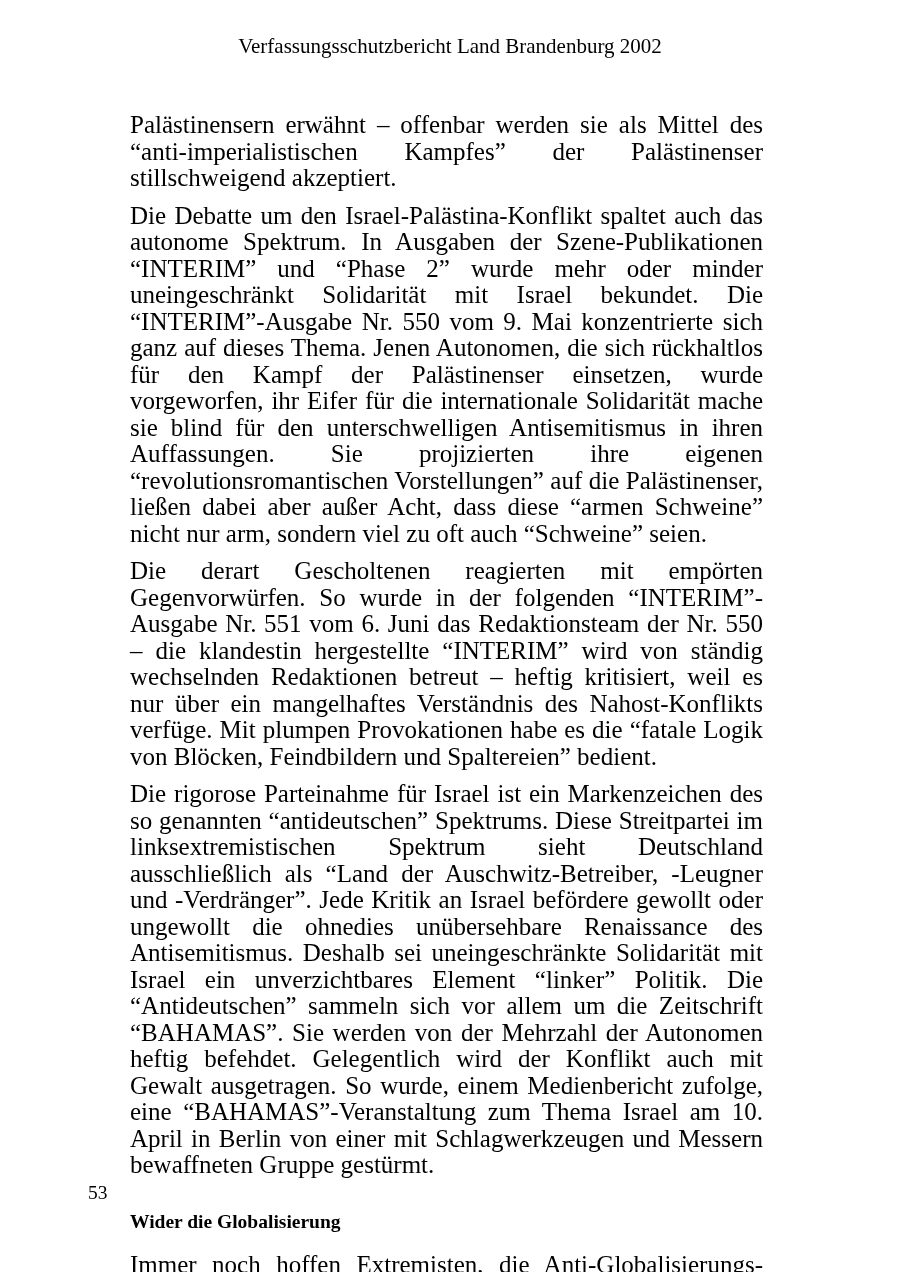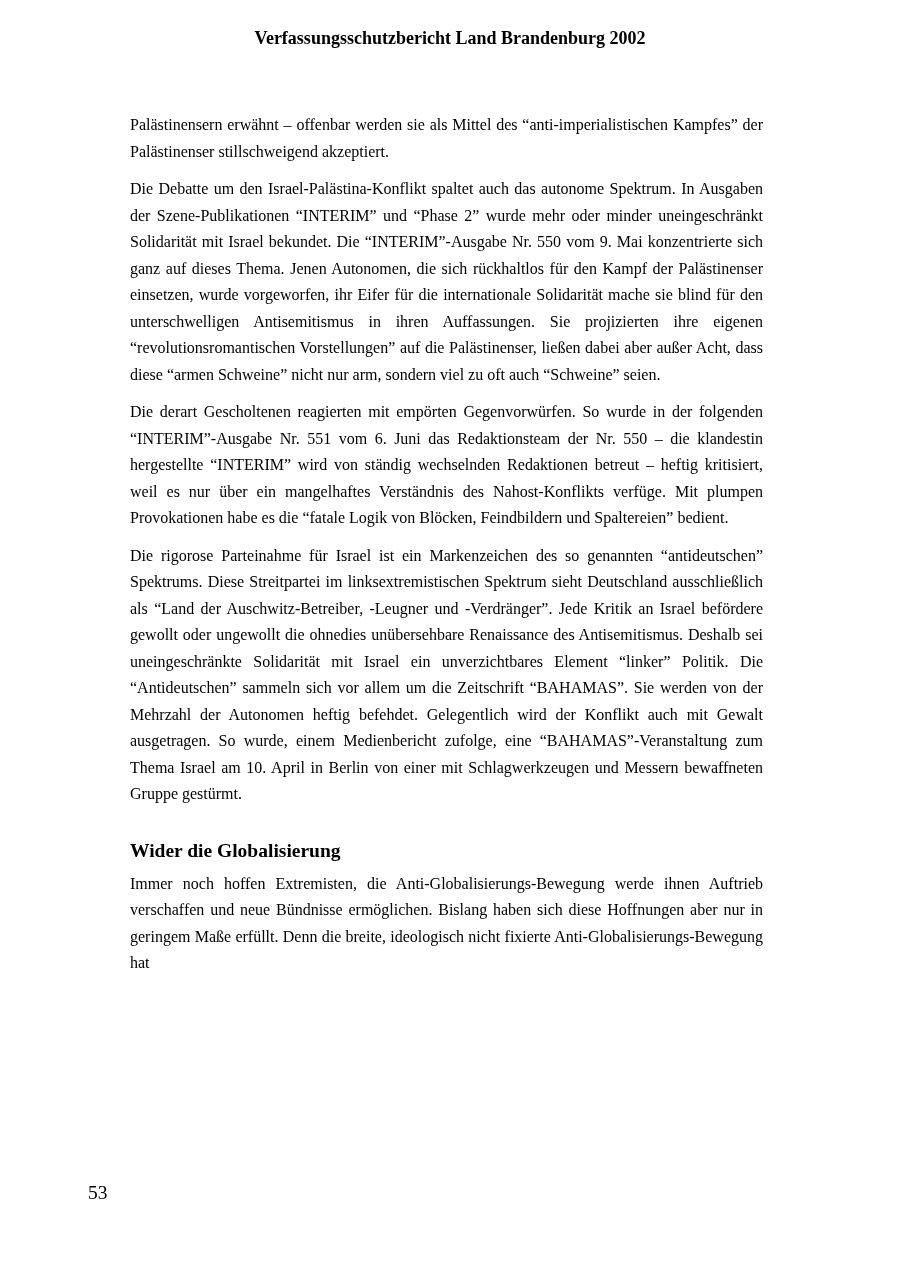--- a/index.html
+++ b/index.html
@@ -11,41 +11,40 @@
     position: relative;
     width: 900px;
     height: 1272px;
     background: #ffffff;
     font-family: "Liberation Serif", "DejaVu Serif", serif;
     color: #000000;
     overflow: hidden;
     box-sizing: border-box;
   }
   .running-header {
-    padding-top: 26px;
+    padding-top: 34px;
     text-align: center;
-    font-size: 18px;
+    font-size: 21px;
     line-height: 24px;
-    font-weight: bold;
   }
   .content {
     position: absolute;
     left: 130px;
     top: 112px;
     width: 642px;
   }
   .content p {
     margin: 0 9px 11px 0;
-    font-size: 16px;
+    font-size: 25px;
     line-height: 26.5px;
     text-align: justify;
     text-justify: inter-word;
   }
   .section-heading {
-    margin: 30px 0 7px 0;
+    margin: 30px 0 17px 0;
     font-size: 19.5px;
     line-height: 26px;
     font-weight: bold;
     text-align: left;
   }
   .page-number {
     position: absolute;
     left: 88px;
     top: 1181px;
     font-size: 19.5px;

